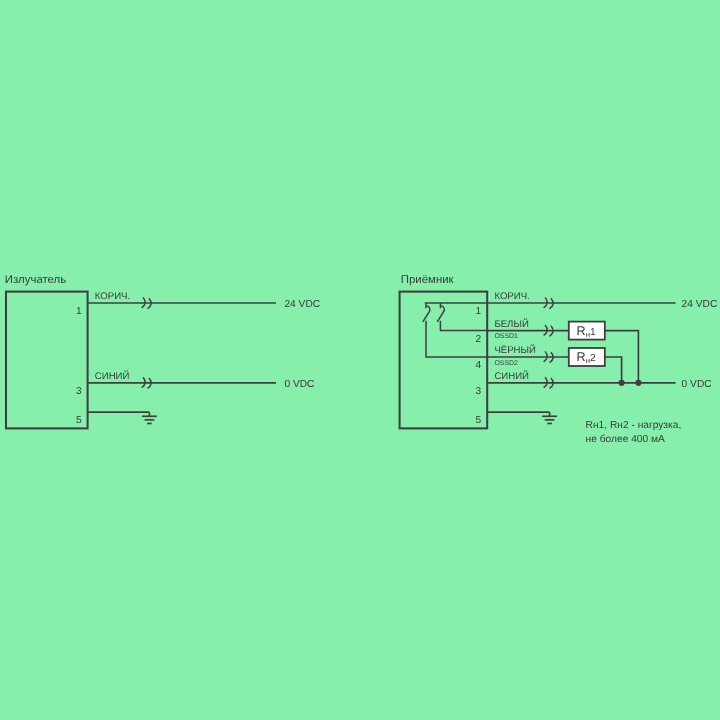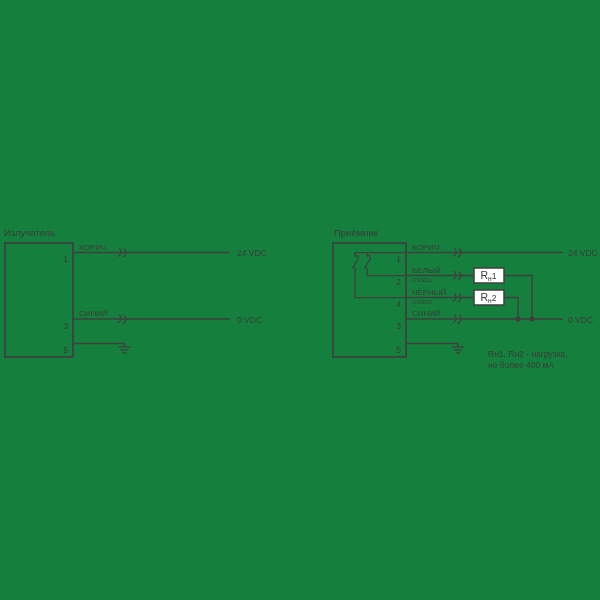--- a/index.html
+++ b/index.html
@@ -1,16 +1,16 @@
 <!DOCTYPE html>
 <html><head>
 <meta charset="utf-8">
 <style>
   html,body { margin:0; padding:0; background:#ffffff; }
-  .canvas { width:600px; height:600px; background:#15803d; position:relative; overflow:hidden; }
+  .canvas { width:600px; height:600px; background:#86efac; position:relative; overflow:hidden; }
   svg { display:block; }
   svg text { font-family:"Liberation Sans","DejaVu Sans",sans-serif; fill:#3a3a3a; }
   .wire  { stroke:#3f3f3f; stroke-width:1.4; fill:none; }
   .thin  { stroke-width:1.25; }
   .box   { stroke:#3f3f3f; stroke-width:1.7; fill:none; }
   .rbox  { stroke:#3f3f3f; stroke-width:1.5; fill:#ffffff; }
   .dot   { fill:#3f3f3f; stroke:none; }
   .ttl   { font-size:9.5px; }
   .lbl   { font-size:8px; }
   .oss   { font-size:5.8px; }

